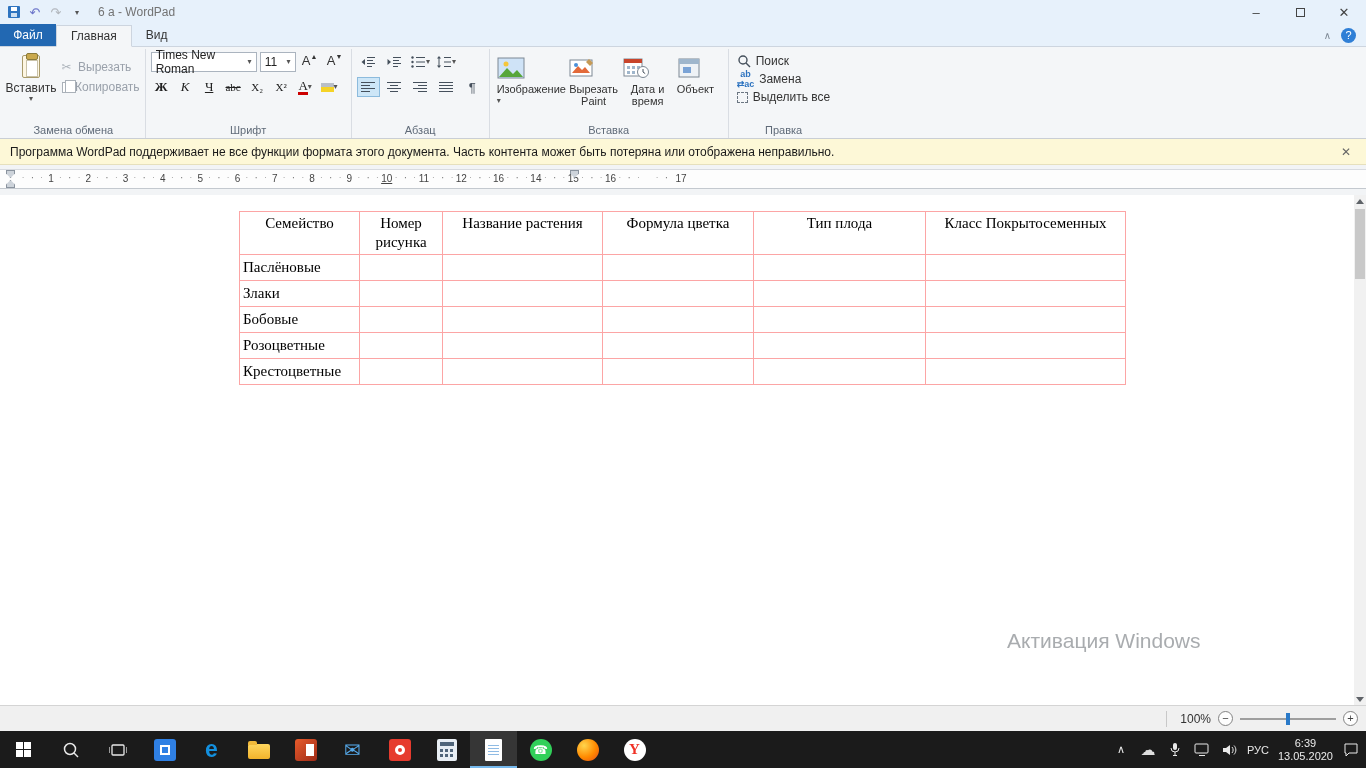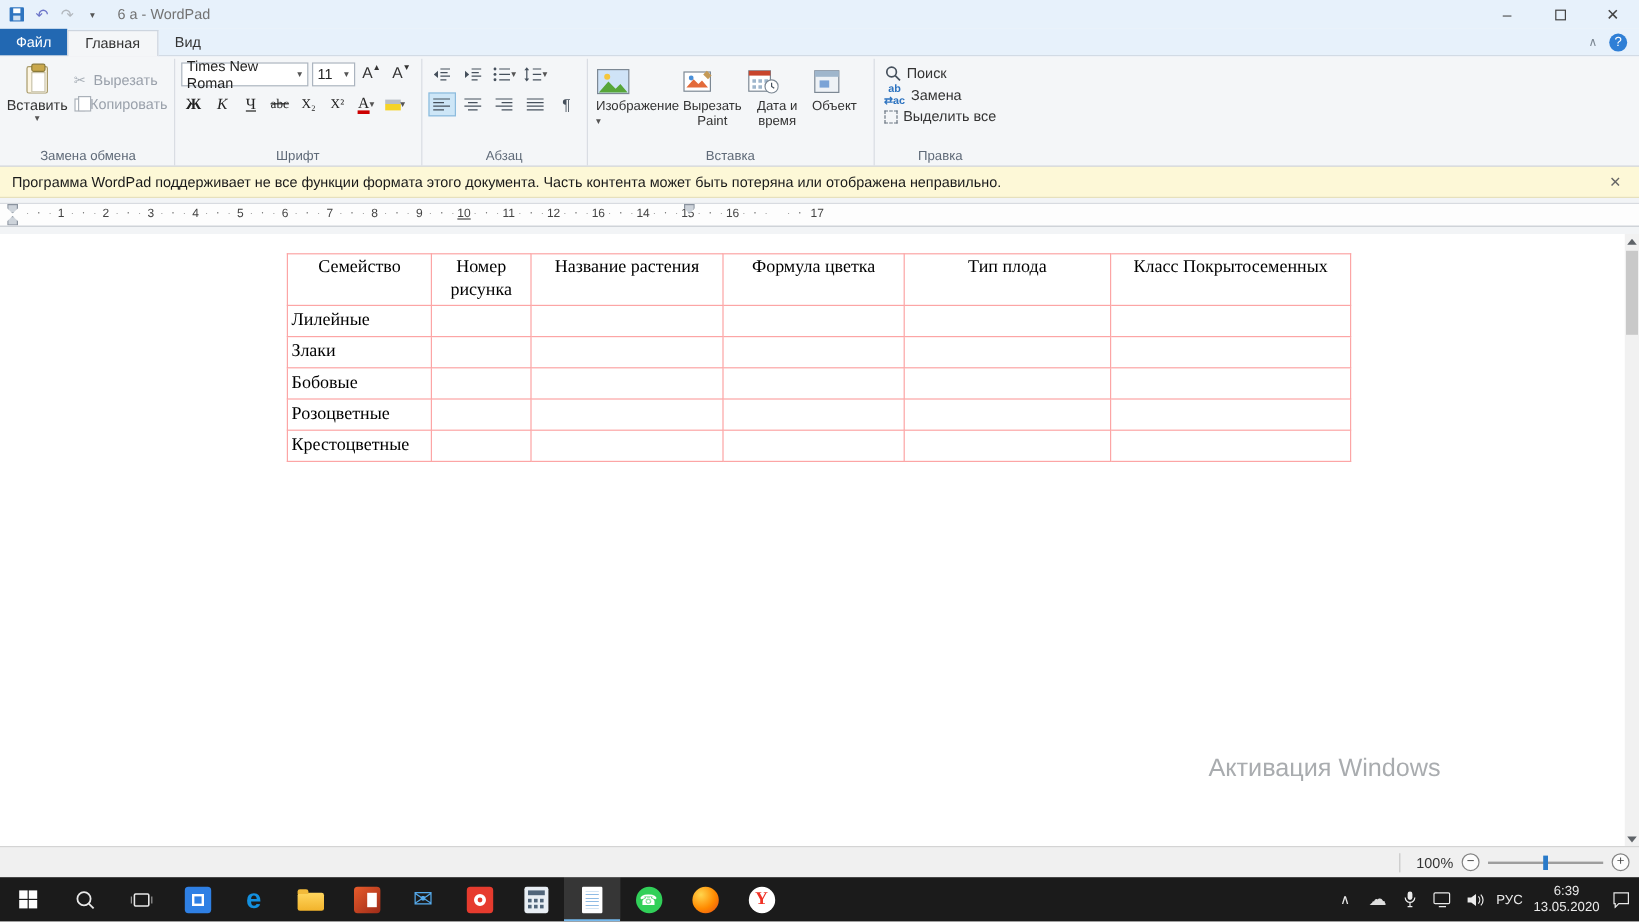--- a/index.html
+++ b/index.html
@@ -469,21 +469,21 @@
             <th>Семейство</th>
             <th>Номер рисунка</th>
             <th>Название растения</th>
             <th>Формула цветка</th>
             <th>Тип плода</th>
             <th>Класс Покрытосеменных</th>
           </tr>
         </thead>
       <tbody>
           <tr>
-            <td>Лилейные</td>
+            <td>Паслёновые</td>
             <td>&nbsp;</td>
             <td>&nbsp;</td>
             <td>&nbsp;</td>
             <td>&nbsp;</td>
             <td>&nbsp;</td>
           </tr>
           <tr>
             <td>Злаки</td>
             <td>&nbsp;</td>
             <td>&nbsp;</td>

